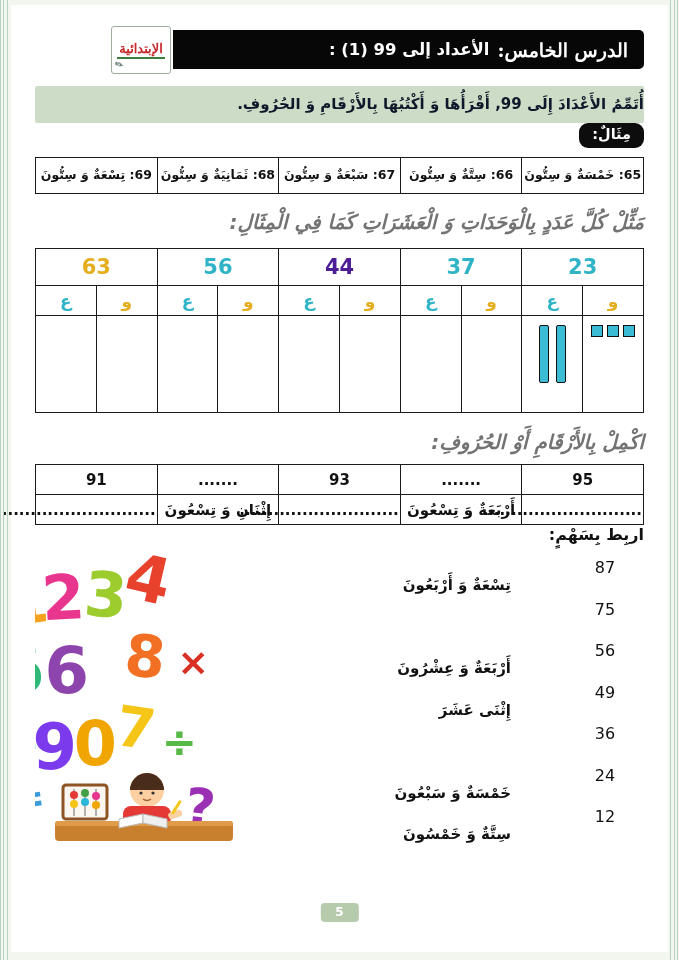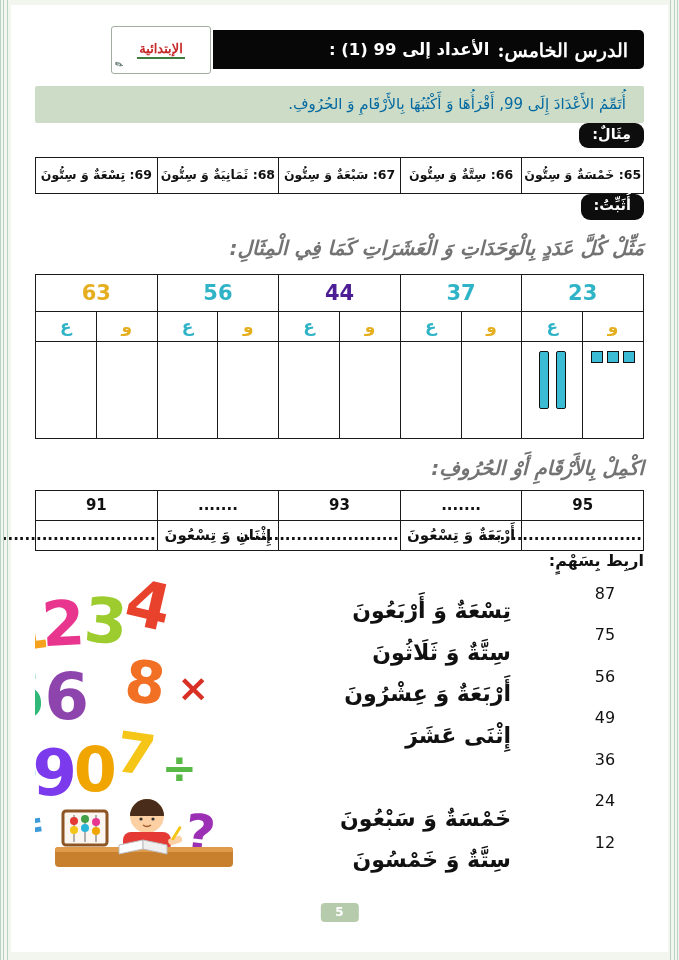--- a/index.html
+++ b/index.html
@@ -26,36 +26,36 @@
   
   .header { position: relative; height: 48px; }
   .title-bar {
     position: absolute; top: 4px; left: 114px; right: 0; height: 39px;
     background: #070707; border-radius: 5px;
     display: flex; align-items: center; padding: 0 16px; color: #fff;
   }
   .title-lesson { font-family: "DejaVu Serif", serif; font-size: 19px; font-weight: bold; margin-left: 8px; white-space: nowrap; }
   .title-topic  { font-size: 16.5px; font-weight: bold; white-space: nowrap; text-align: right; }
   .logo {
-    position: absolute; top: 0; left: 76px; width: 100px; height: 48px; z-index: 2;
+    position: absolute; top: 0; left: 76px; width: 60px; height: 48px; z-index: 2;
     background: #fff; border: 1px solid #9fae9f; border-radius: 3px;
     display: flex; align-items: center; justify-content: center;
     box-shadow: 0 0 0 2px #fff;
   }
   .logo-text {
     color: #c62a2a; font-weight: bold; font-size: 13px;
     font-family: "DejaVu Serif", serif;
     border-bottom: 2px solid #3f7d3f; padding: 0 2px 1px;
   }
   .logo-mark { position: absolute; left: 3px; bottom: 3px; color: #234237; font-size: 10px; transform: rotate(-25deg); }
 
   
   .objective {
     margin-top: 12px; background: #cddcc6; border-radius: 2px;
-    padding: 8px 18px 7px; font-size: 15px; font-weight: normal; color: #0369a1;
+    padding: 8px 0 7px; font-size: 15px; font-weight: bold; color: #0f172a;
     line-height: 1.45;
   }
 
   .pill-row { margin-top: 0; }
   .pill {
     display: inline-block; background: #0d0d0d; color: #fff; font-weight: bold;
     font-size: 14.5px; padding: 3px 13px 5px; border-radius: 9px; line-height: 1.2;
   }
 
   table { border-collapse: collapse; width: 100%; table-layout: fixed; }
@@ -76,21 +76,21 @@
   .square { display: block; width: 12px; height: 12px; background: #3bbcd4; border: 1.6px solid #111; }
 
   .complete-table { margin-top: 7px; }
   .complete-table td { height: 30px; font-size: 15px; font-weight: bold; line-height: 1.6; padding: 1px; margin-top: 16px; }
 
   .match-title { margin-top: 0; font-size: 16px; font-weight: bold; }
   .match-wrap { display: flex; margin-top: 3px; }
   .match-list { flex: 1; }
   .match-row { display: flex; align-items: center; height: 41.5px; }
   .match-num { width: 78px; text-align: center; font-size: 16px; font-weight: normal; }
-  .match-word { flex: 1; padding-right: 55px; font-size: 22px; font-weight: bold; line-height: 1.5; margin-top: 35px; }
+  .match-word { flex: 1; padding-right: 55px; font-size: 15px; font-weight: bold; line-height: 1.5; margin-top: 35px; }
 
   .illus-box { width: 215px; height: 300px; position: relative; }
   .illus { width: 100%; height: 100%; display: block; }
 
   .page-num {
     position: absolute; bottom: 30px; left: 50%; transform: translateX(-50%);
     background: #b6cbac; color: #ffffff; font-size: 12px; font-weight: bold;
     padding: 2px 15px 3px; border-radius: 4px;
   }
 </style>
@@ -126,23 +126,20 @@
         <tr>
       <td>65: خَمْسَةٌ وَ سِتُّونَ</td>
       <td>66: سِتَّةٌ وَ سِتُّونَ</td>
       <td>67: سَبْعَةٌ وَ سِتُّونَ</td>
       <td>68: ثَمَانِيَةٌ وَ سِتُّونَ</td>
       <td>69: تِسْعَةٌ وَ سِتُّونَ</td>
     </tr>
   </tbody>
     </table>
 
-  <div class="pill-row">
-    <span class="pill">أُثَبِّتُ:</span>
-  </div>
 
   <div class="instruction">مَثِّلْ كُلَّ عَدَدٍ بِالْوَحَدَاتِ وَ الْعَشَرَاتِ كَمَا فِي الْمِثَالِ:</div>
 
   <table class="rep-table">
     <tbody>
         <tr class="rep-num">
       <td colspan="2" style="color: rgb(47, 179, 199);">23</td>
       <td colspan="2" style="color: rgb(47, 179, 199);">37</td>
       <td colspan="2" style="color: #4c1d95;">44</td>
       <td colspan="2" style="color: rgb(47, 179, 199);">56</td>
@@ -210,21 +207,20 @@
   <div class="match-title">اربِط بِسَهْمٍ:</div>
 
   <div class="match-wrap">
     <div class="match-list">
       <div class="match-row">
         <div class="match-num">87</div>
         <div class="match-word">تِسْعَةٌ وَ أَرْبَعُونَ</div>
       </div>
       <div class="match-row">
         <div class="match-num">75</div>
-        <div class="match-word">سِتَّةٌ وَ ثَلَاثُونَ</div>
       </div>
       <div class="match-row">
         <div class="match-num">56</div>
         <div class="match-word">أَرْبَعَةٌ وَ عِشْرُونَ</div>
       </div>
       <div class="match-row">
         <div class="match-num">49</div>
         <div class="match-word">إِثْنَى عَشَرَ</div>
       </div>
       <div class="match-row">

